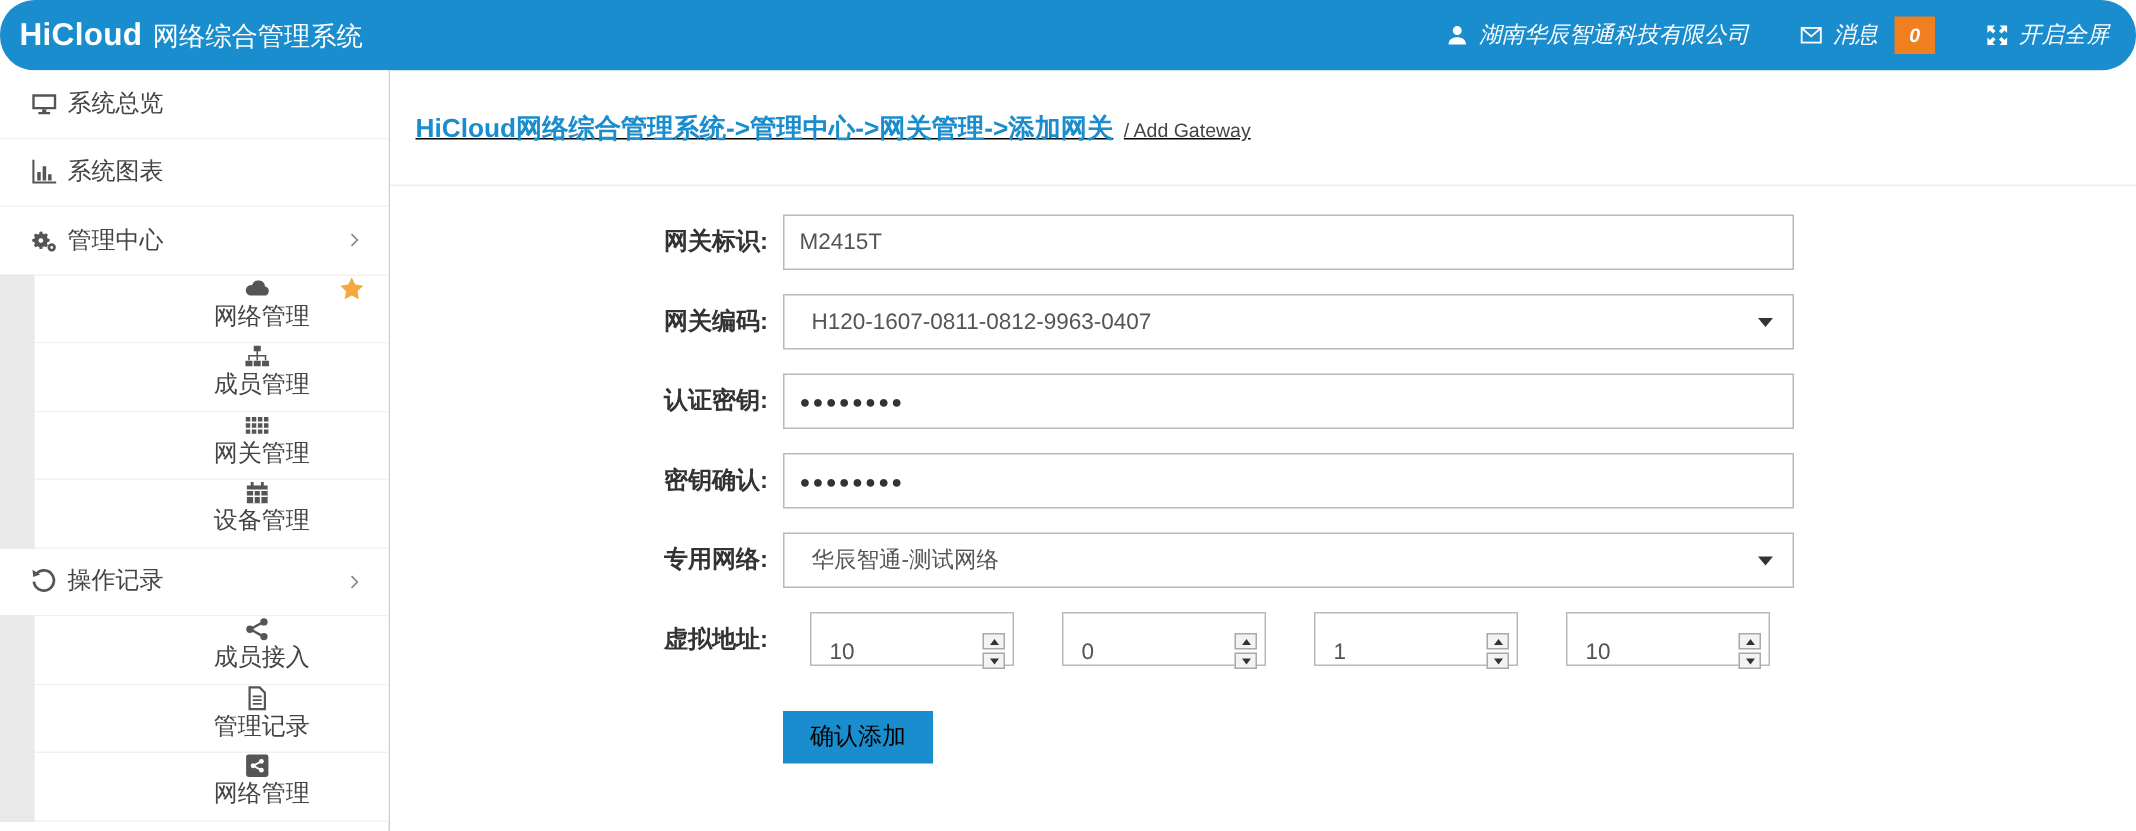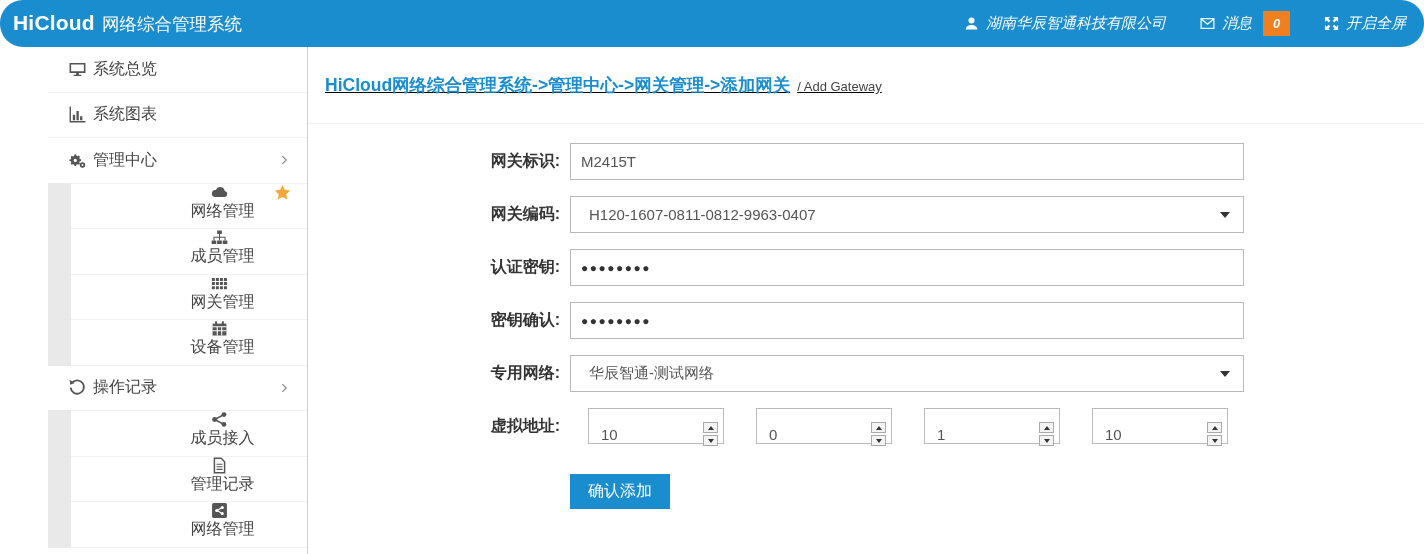--- a/index.html
+++ b/index.html
@@ -27,21 +27,21 @@
   .header-right { display: flex; align-items: center; gap: 34px; padding-right: 18px; }
   .hitem { display: flex; align-items: center; gap: 7px; font-size: 15px; white-space: nowrap; color: #fff; cursor: pointer; font-style: italic; }
   .hicon { width: 15px; height: 15px; color: #fff; flex: 0 0 auto; }
   .badge {
     background: var(--badge); color: #fff; font-size: 13px; font-weight: bold;
     min-width: 27px; height: 25px; display: inline-flex; align-items: center; justify-content: center;
     margin-left: 4px; padding: 0 8px;
   }
 
   
-  .main { display: flex; height: 507px; margin-left: 48px; }
+  .main { display: flex; height: 507px; }
   .sidebar { width: 260px; flex: 0 0 260px; background: #fff; border-right: 1px solid #cfcfcf; }
   .content { flex: 1; background: #fff; }
 
   
   .s-item {
     position: relative; height: 45.5px; border-bottom: 1px solid #f1f1f1;
     display: flex; align-items: center; padding-left: 21px;
     font-size: 16px; color: #444; cursor: pointer; background: #fff;
   }
   .s-item.sub { padding-left: 90px; flex-direction: column; }
@@ -88,21 +88,21 @@
   }
   .spinner { display: flex; flex-direction: column; row-gap: 2px; }
   .spin {
     width: 15px; height: 11px; border: 1px solid #a9a9a9; background: #f3f3f3;
     display: flex; align-items: center; justify-content: center; cursor: pointer;
   }
   .tri-up { width: 0; height: 0; border-left: 3px solid transparent; border-right: 3px solid transparent; border-bottom: 4px solid #333; }
   .tri-down { width: 0; height: 0; border-left: 3px solid transparent; border-right: 3px solid transparent; border-top: 4px solid #333; }
   .submit {
     margin: 14px 0 0 262px; width: 100px; height: 35px;
-    background: var(--accent); color: #ffffff; border: none;
+    background: var(--accent); color: #000000; border: none;
     font-size: 16px; font-family: inherit; cursor: pointer;
   }
 </style>
 </head>
 <body>
 
 <svg style="position:absolute;width:0;height:0;overflow:hidden" aria-hidden="true">
   <symbol id="i-desktop" viewBox="0 0 16 16">
     <path fill="currentColor" fill-rule="evenodd" d="M0.5 1.8h15v9.4h-15zM2 3.3h12v6.4H2z"></path>
     <path fill="currentColor" d="M6.7 11.2h2.6v1.7H6.7zM4.3 12.9h7.4v1.3H4.3z"></path>

